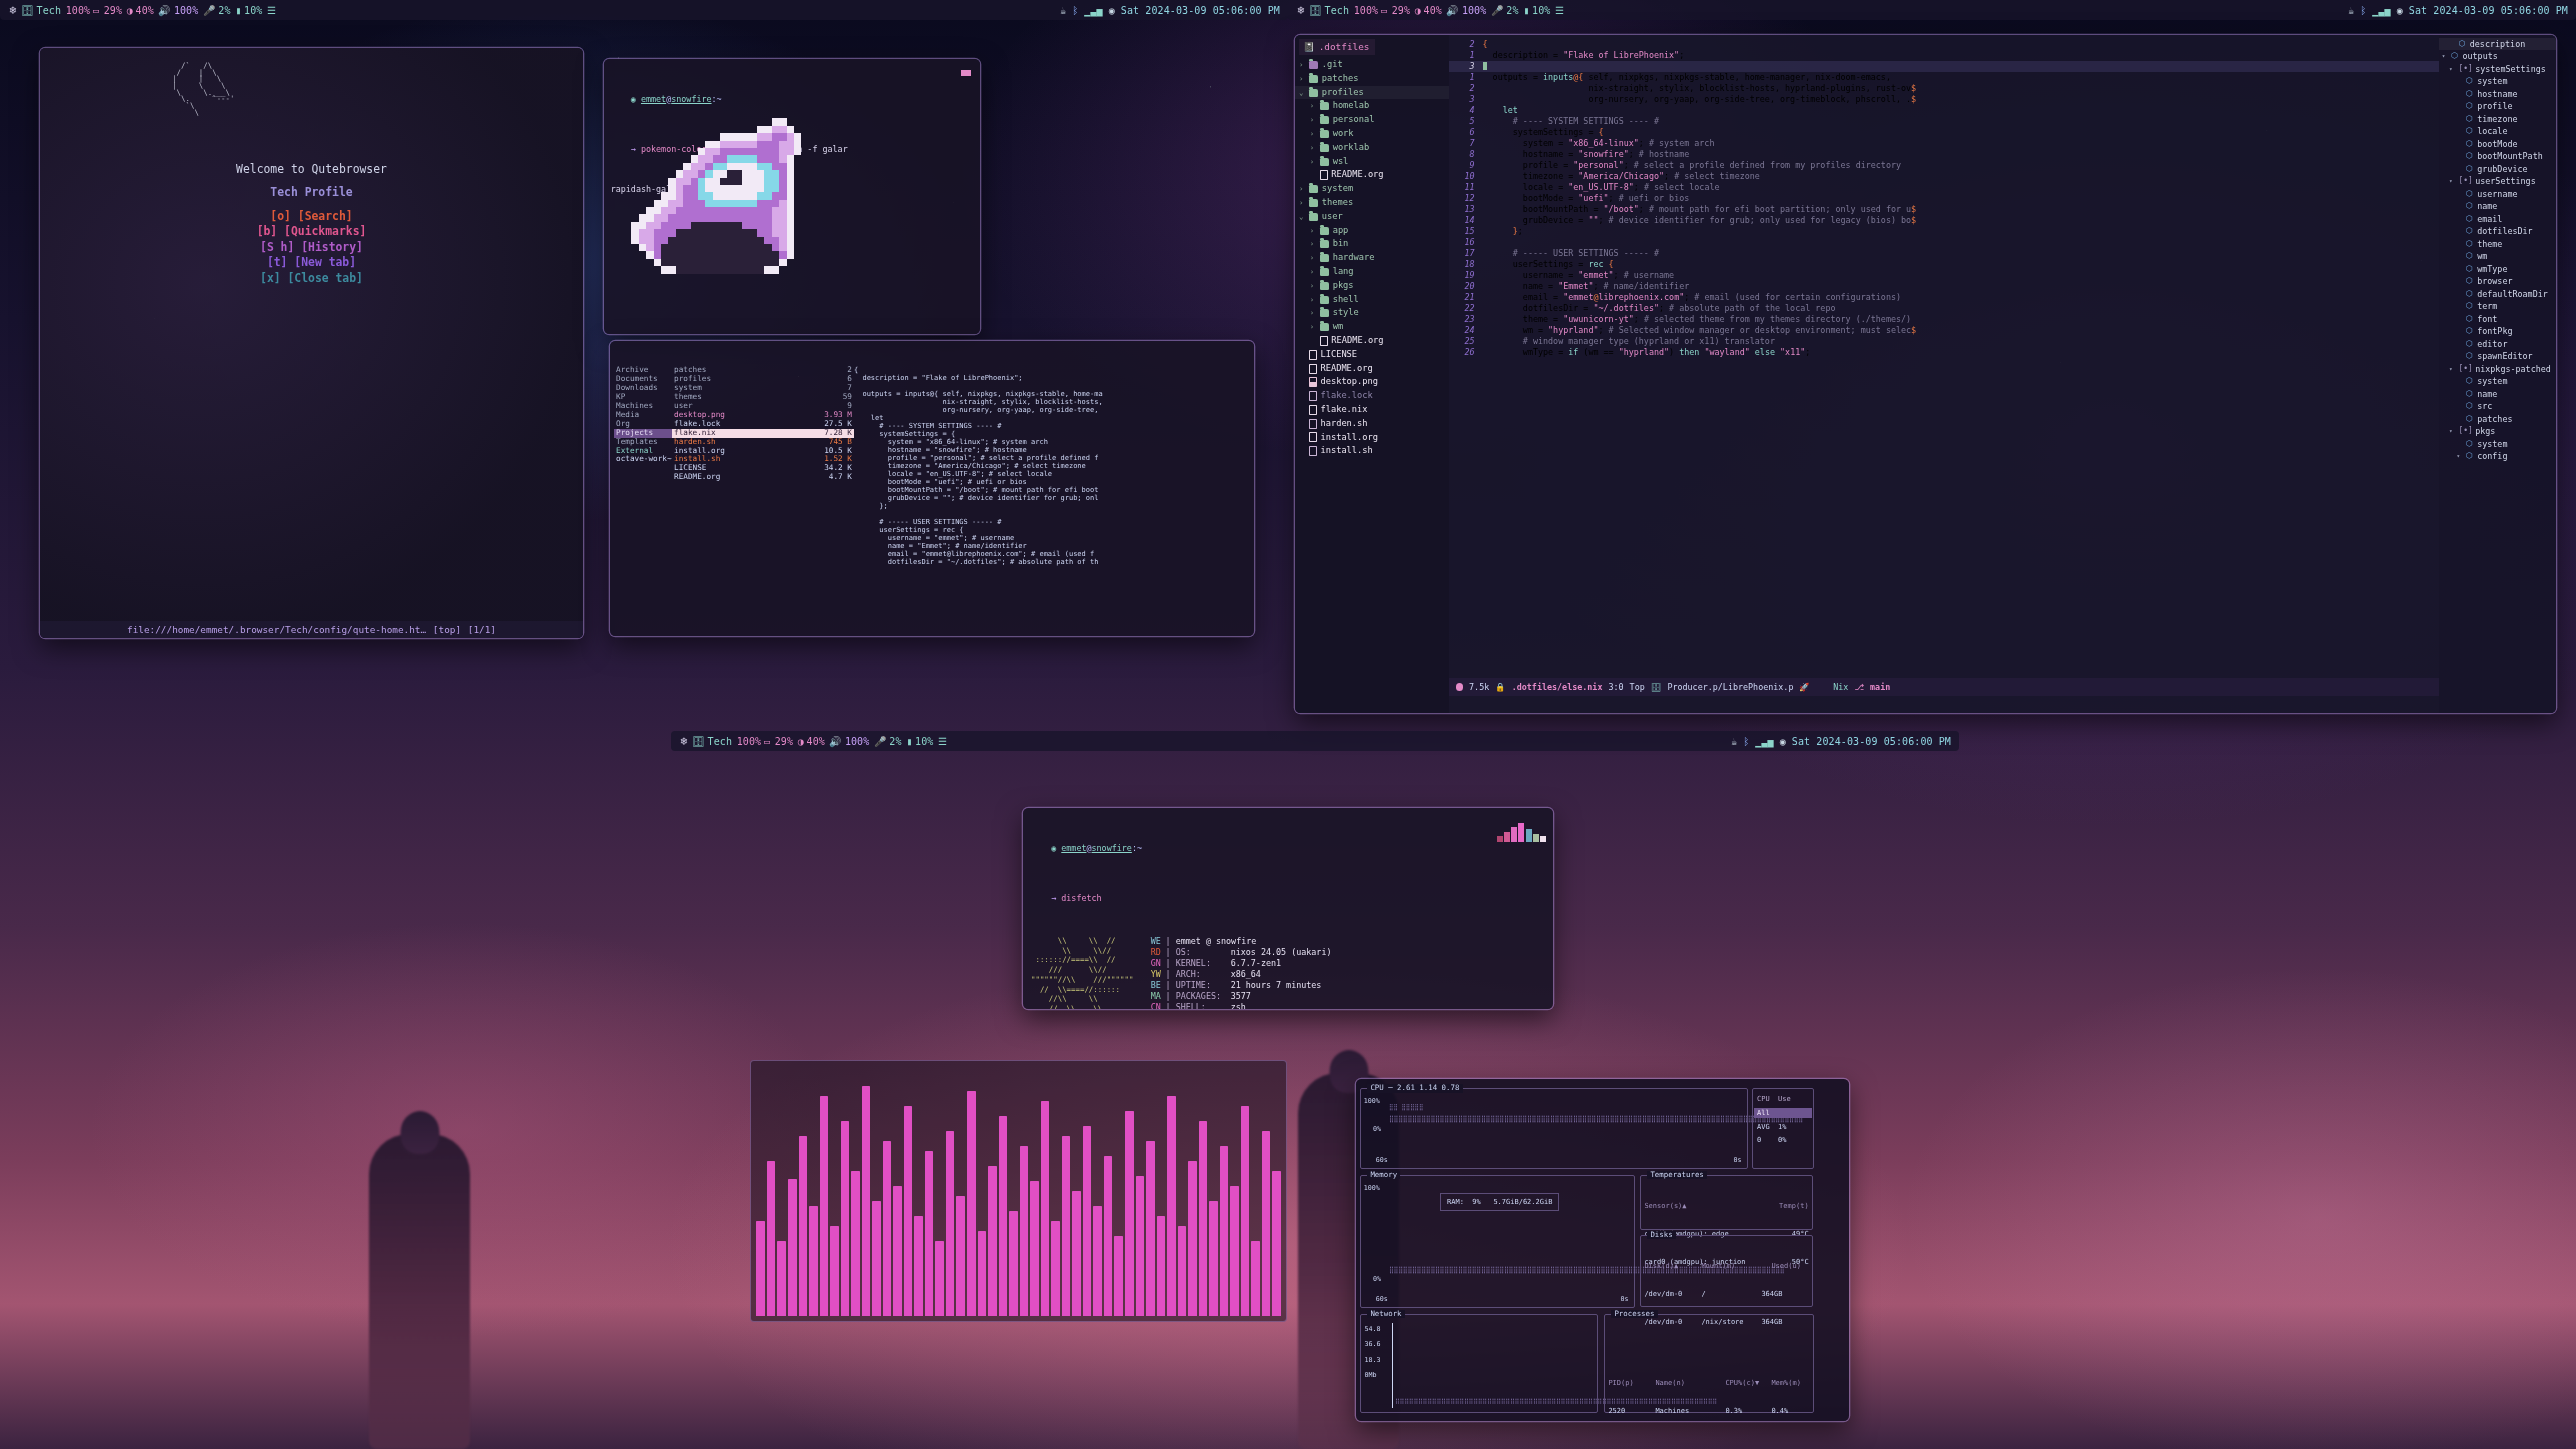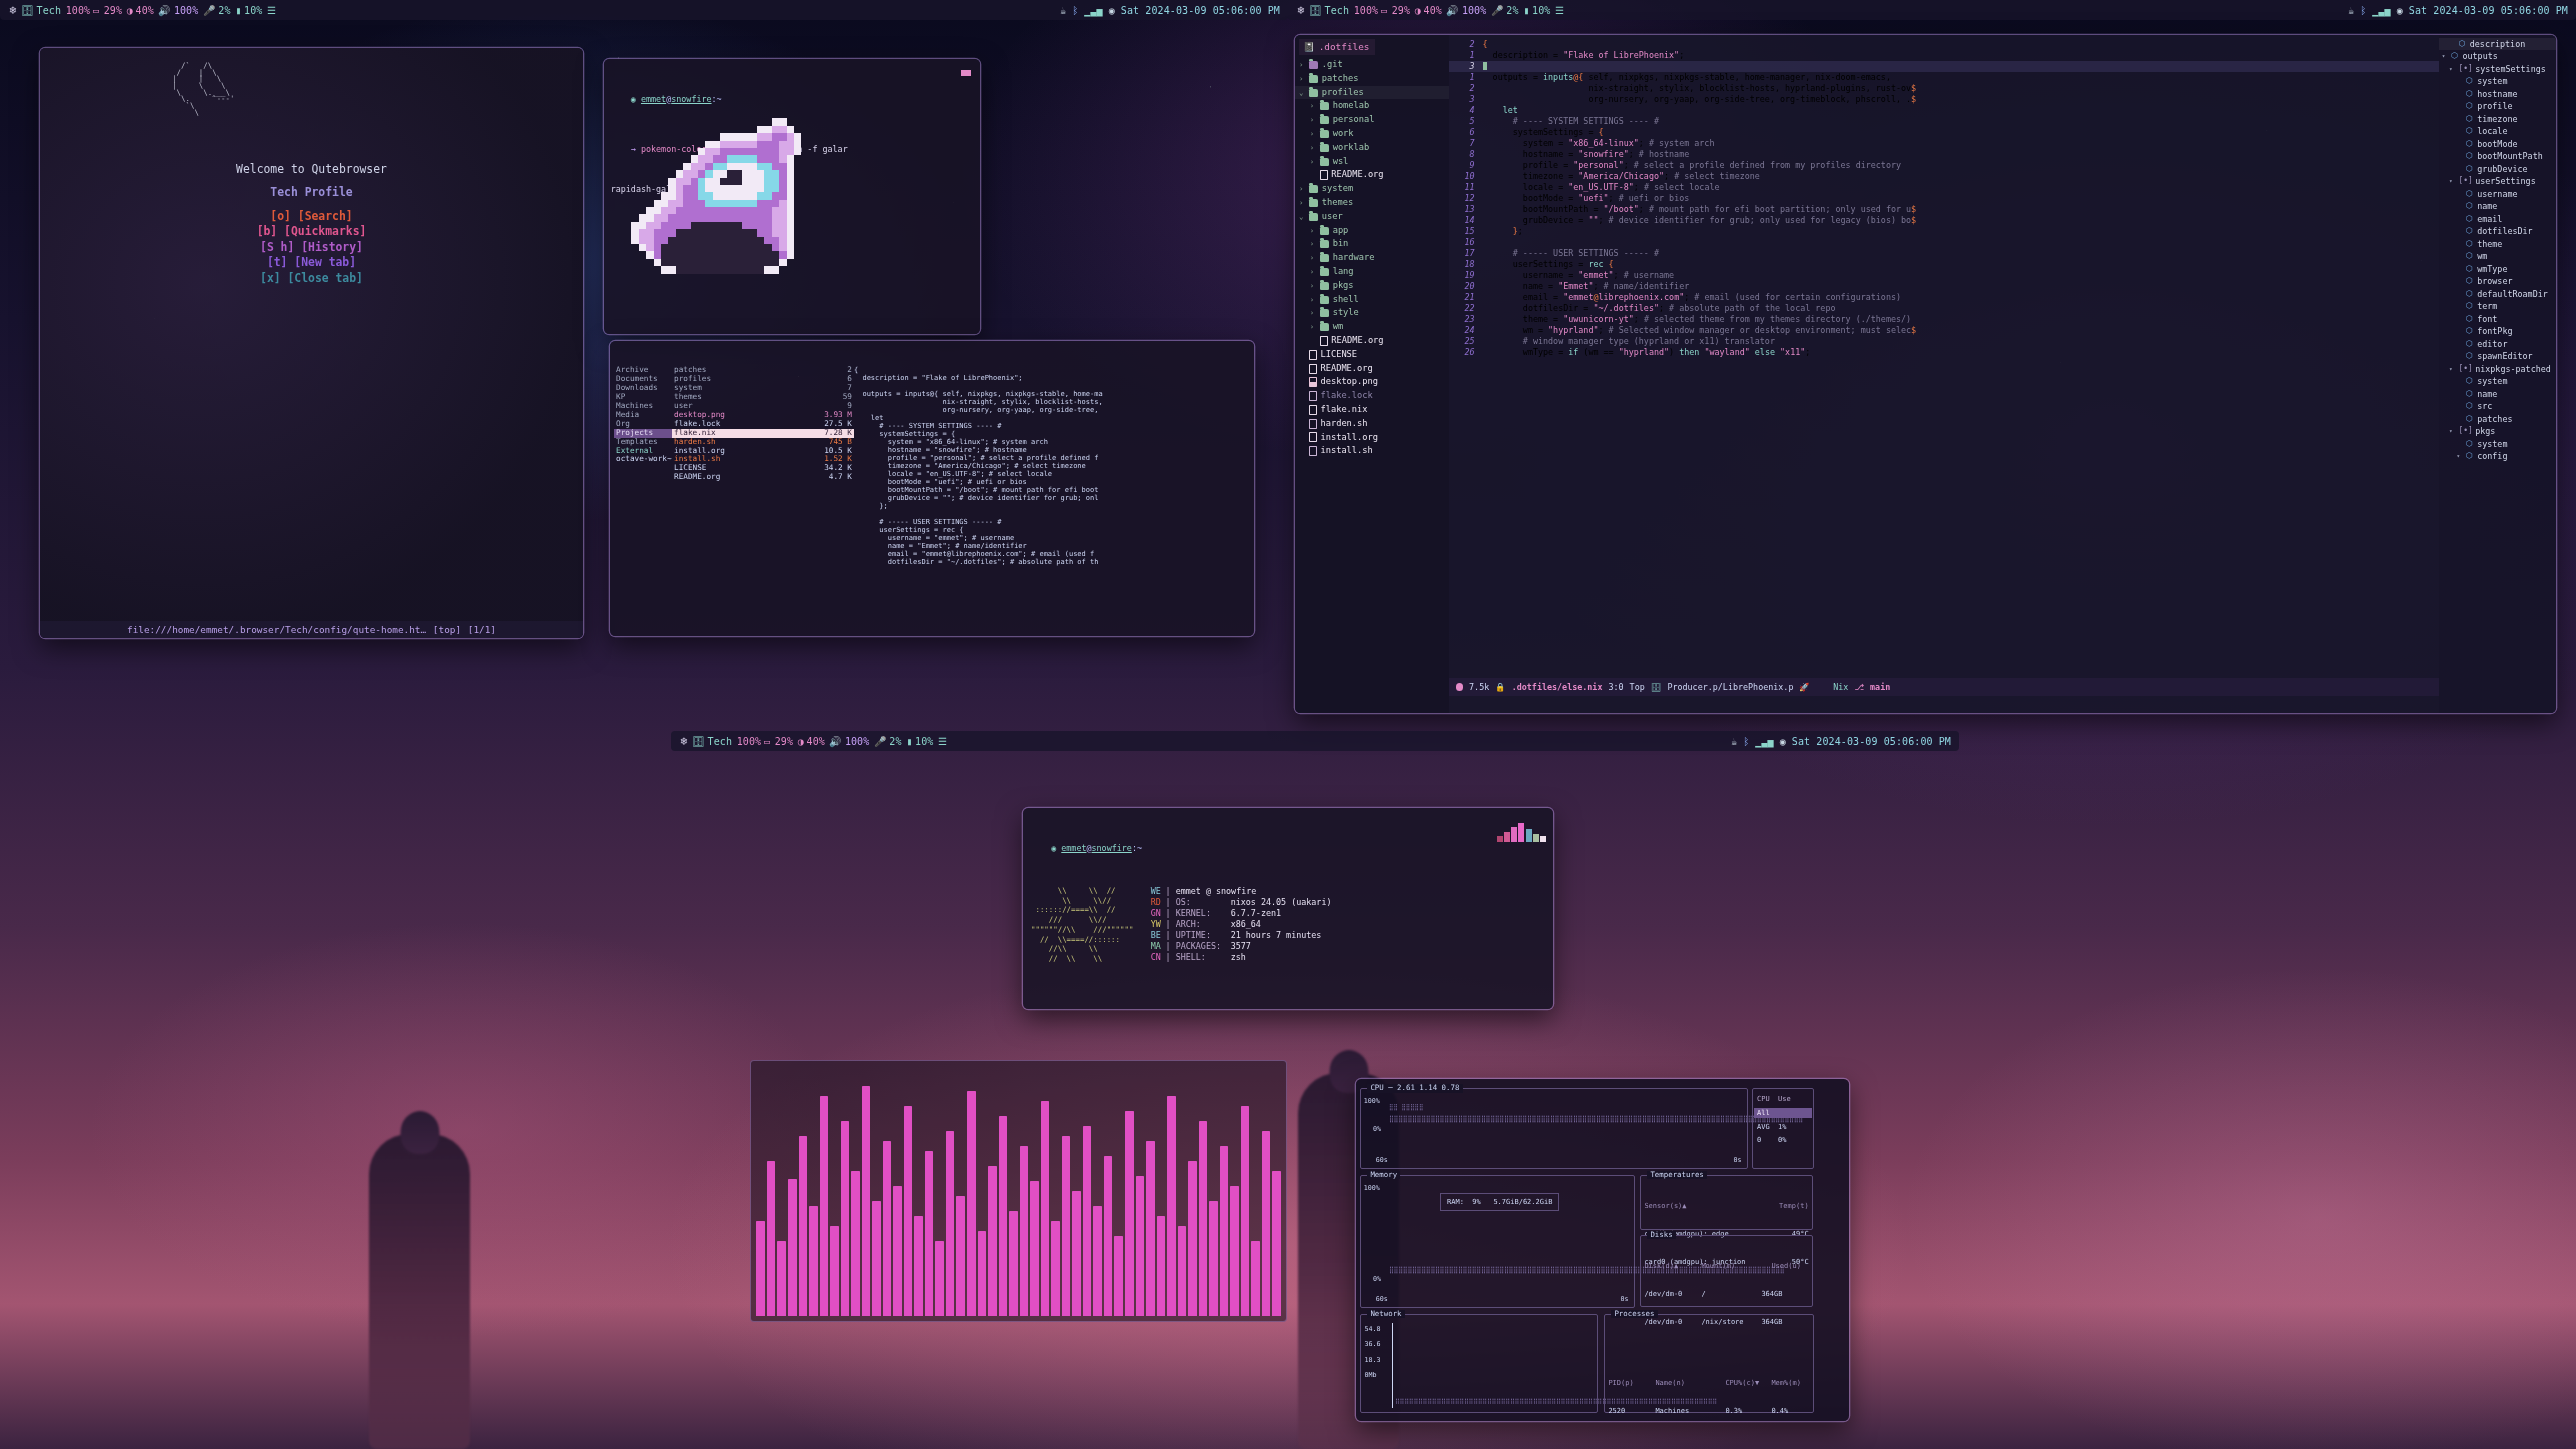--- a/index.html
+++ b/index.html
@@ -736,20 +736,23 @@
     <span class="mod blue">ᛒ</span>
     <span class="mod teal">▁▃▅</span>
     <span class="mod">◉</span>
     <span class="sky">Sat 2024-03-09 05:06:00 PM</span>
   </div>
 </div>
 
 <div class="win term" id="fetchwin" style="left:1023px;top:808px;width:530px;height:201px;padding:5.4px 8px;">
   <div style="font-size:8.4px;">
     <span style="color:#8bd5ca;">◉ </span><span class="prompt-user">emmet</span><span style="color:#b7bdf8;">@</span><span class="prompt-host">snowfire</span><span class="prompt-tail">:~</span>
+  </div>
+  <div style="font-size:8.4px;">
+    <span class="prompt-arrow">→ </span><span class="cmd">disfetch</span>
   </div>
   <div class="fetch">
     <div class="fetch-art">      \\     \\  //
        \\     \\//
  :::::://====\\  //
     ///      \\//
 """"""//\\    ///""""""
   //  \\====//::::::
     //\\     \\
     //  \\    \\</div>

